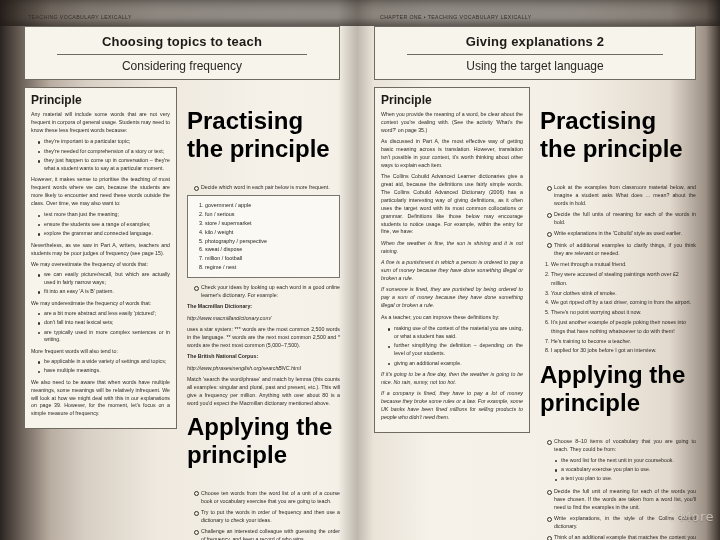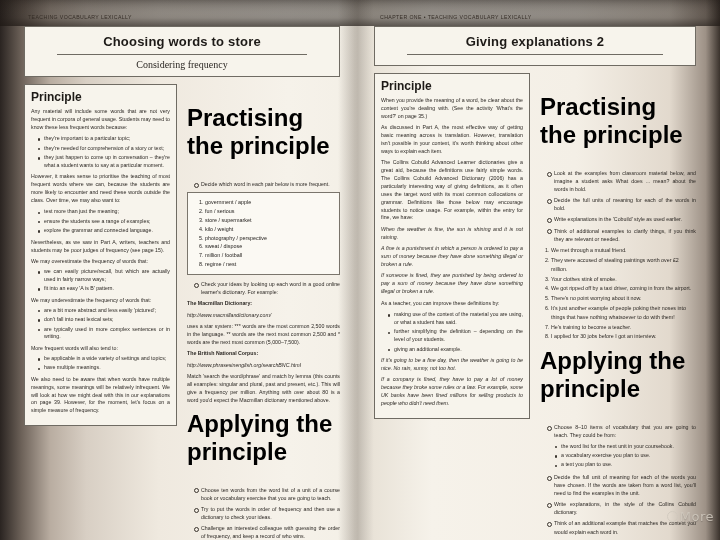--- a/index.html
+++ b/index.html
@@ -31,21 +31,21 @@
   .right-page .running-head{text-align:left;padding-left:6px;}
 
   .title-block{
     margin-top:6px;border:1.1px solid #6f6b63;background:#f7f4ec;
     padding:7px 6px 6px 6px;text-align:center;
   }
   .title-block h1{
     margin:0;font-size:13px;font-weight:bold;color:#1d1a17;letter-spacing:.2px;
   }
   .title-rule{height:1px;background:#6f6b63;margin:5px 26px 4px 26px;}
-  .title-block .subtitle{font-size:10px;color:#2b2723;font-family:Liberation Serif, serif;}
+  .title-block .subtitle{font-size:12px;color:#2b2723;}
 
   .cols{display:flex;gap:10px;margin-top:7px;}
   .col{width:50%;}
 
   .panel{
     border:1.1px solid #6f6b63;background:#f7f4ec;padding:5px 6px 6px 6px;
   }
   .panel h2{
     margin:0 0 4px 0;font-size:12px;font-weight:bold;color:#1d1a17;
   }
@@ -80,21 +80,21 @@
 </style>
 </head>
 <body>
 
 <div id="page">
 
   <div class="page-col left-page">
     <div class="running-head">TEACHING VOCABULARY LEXICALLY</div>
 
     <div class="title-block">
-      <h1>Choosing words to store</h1>
+      <h1>Choosing topics to teach</h1>
       <div class="title-rule"></div>
       <div class="subtitle">Considering frequency</div>
     </div>
 
     <div class="cols">
 
       <div class="col">
         <div class="panel">
           <h2>Principle</h2>
 
@@ -178,20 +178,21 @@
       </div>
     </div>
   </div>
 
   <div class="page-col right-page">
     <div class="running-head">CHAPTER ONE • TEACHING VOCABULARY LEXICALLY</div>
 
     <div class="title-block">
       <h1>Giving explanations 2</h1>
       <div class="title-rule"></div>
+      <div class="subtitle">Using the target language</div>
     </div>
 
     <div class="cols">
 
       <div class="col">
         <div class="panel">
           <h2>Principle</h2>
           <p class="t">When you provide the meaning of a word, be clear about the context you're dealing with. (See the activity 'What's the word?' on page 35.)</p>
           <p class="t">As discussed in Part A, the most effective way of getting basic meaning across is translation. However, translation isn't possible in your context, it's worth thinking about other ways to explain each item.</p>
           <p class="t">The Collins Cobuild Advanced Learner dictionaries give a great aid, because the definitions use fairly simple words. The Collins Cobuild Advanced Dictionary (2006) has a particularly interesting way of giving definitions, as it often uses the target word with its most common collocations or grammar. Definitions like those below may encourage students to notice usage. For example, within the entry for fine, we have:</p>

